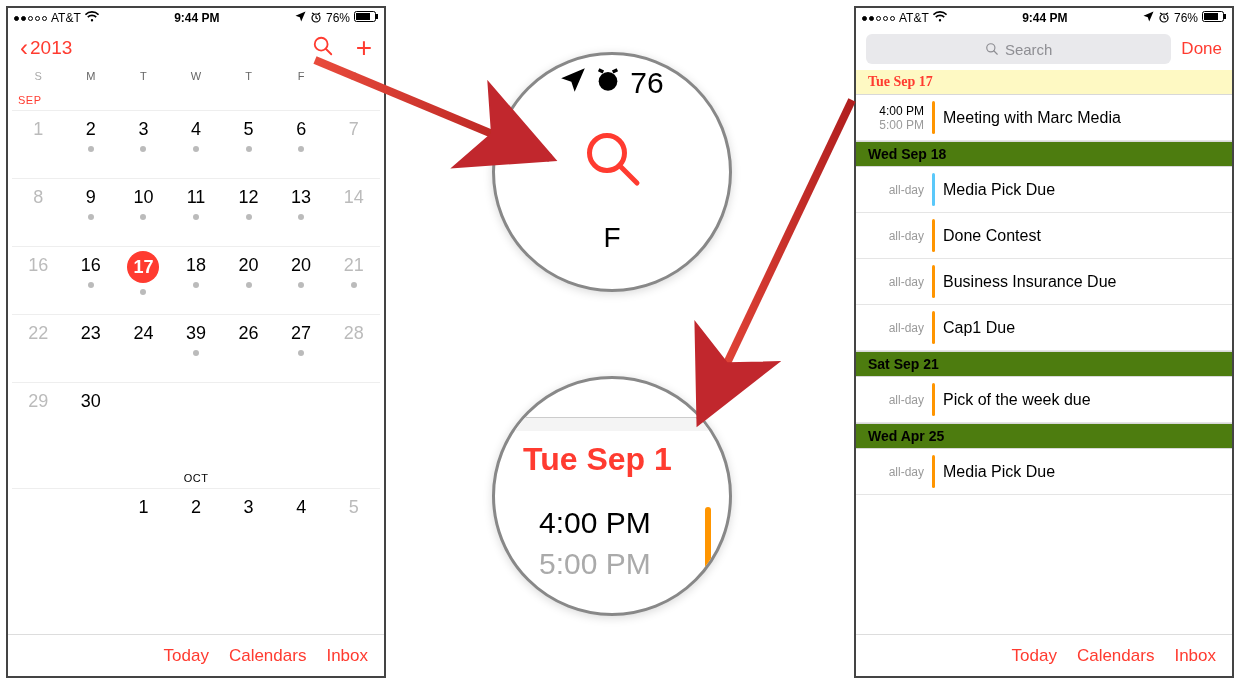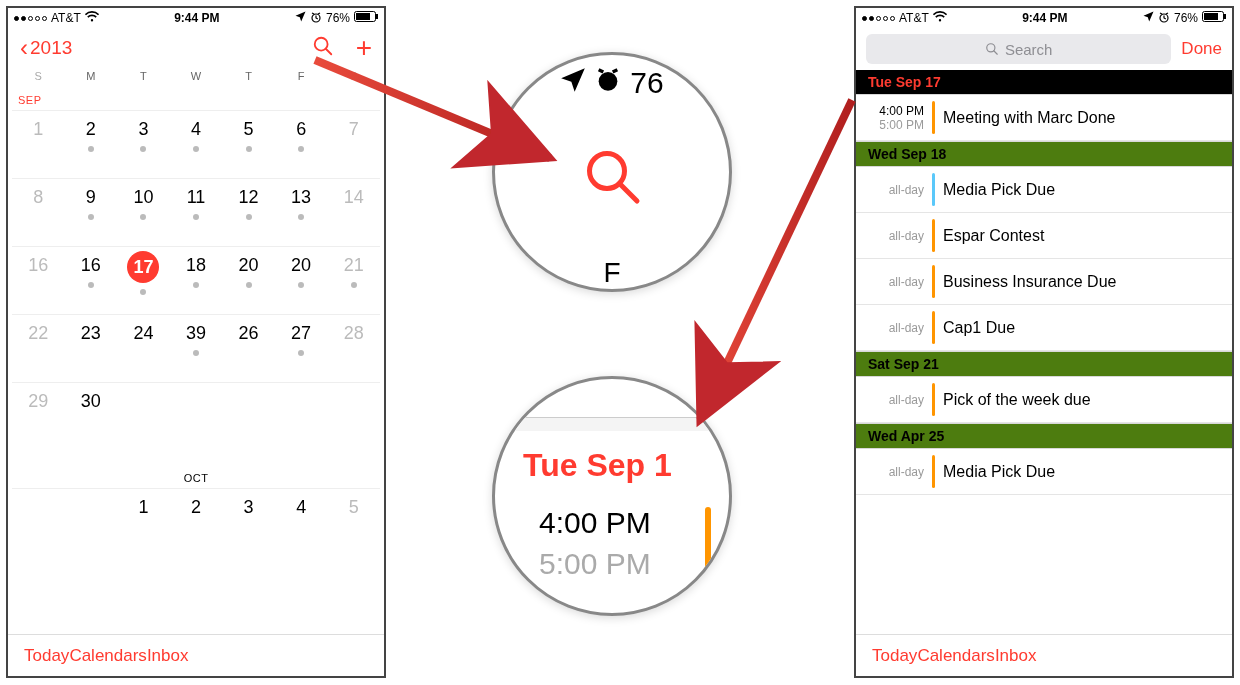--- a/index.html
+++ b/index.html
@@ -98,25 +98,26 @@
     width: 32px; height: 32px; border-radius: 50%; background: #ff3b30;
     color: #fff; display: flex; align-items: center; justify-content: center;
     font-weight: 600; margin-top: -4px;
   }
 
   .toolbar {
     border-top: 1px solid #ddd;
     height: 42px;
     display: flex;
     align-items: center;
-    justify-content: flex-start;
+    justify-content: flex-end;
     padding: 0 16px;
     font-size: 17px;
     color: #ff3b30;
     margin-top: auto;
+    gap: 20px;
   }
 
   
   .search-row {
     display: flex;
     align-items: center;
     gap: 10px;
     padding: 6px 10px;
   }
   .search-field {
@@ -136,21 +137,21 @@
   
   .section-header {
     background: #4d7c0f;
     border-top: 1px solid #d8d8d8;
     border-bottom: 1px solid #d8d8d8;
     padding: 4px 12px;
     font-size: 14px;
     font-weight: 600;
     color: #000;
   }
-  .section-header.highlight { color: #ff3b30; background: #000000; border-top: none; }
+  .section-header.highlight { color: #ff3b30; background: #fef9c3; border-top: none; font-family: Liberation Serif, serif; }
   .event-row {
     display: flex;
     align-items: stretch;
     border-bottom: 1px solid #e5e5e5;
     min-height: 46px;
   }
   .event-time {
     width: 76px;
     display: flex;
     flex-direction: column;
@@ -183,41 +184,41 @@
     border: 3px solid #888;
     background: #fff;
     overflow: hidden;
     box-shadow: 0 2px 10px rgba(0,0,0,0.15);
   }
   .circle-top {
     left: 492px; top: 52px; width: 240px; height: 240px;
   }
   .circle-top-inner {
     position: absolute; inset: 0;
-    display: flex; flex-direction: column; align-items: center; justify-content: space-between;
+    display: flex; flex-direction: column; align-items: center;
   }
   .ct-status { display: flex; align-items: center; gap: 8px; font-size: 30px; margin-top: 10px; }
   .ct-search { margin-top: 28px; }
   .ct-f { font-size: 28px; margin-top: 30px; }
 
   .circle-bottom {
     left: 492px; top: 376px; width: 240px; height: 240px;
   }
   .cb-header {
     position: absolute;
     top: 38px;
     left: 0;
     right: 0;
     background: #f4f4f4;
     border-top: 1px solid #ccc;
     height: 14px;
   }
   .cb-date {
     position: absolute;
-    top: 68px; left: 28px;
+    top: 62px; left: 28px;
     color: #ff3b30;
     font-size: 32px;
     font-weight: 600;
   }
   .cb-times {
     position: absolute;
     top: 124px;
     left: 44px;
     font-size: 30px;
     line-height: 1.35;
@@ -512,36 +513,36 @@
   </div>
 
   <div class="list-scroll" id="event-list">
       <div class="section-header highlight">Tue  Sep 17</div>
       <div class="event-row">
         <div class="event-time">
           <span>4:00 PM</span>
           <span class="end">5:00 PM</span>
         </div>
         <div class="event-bar bar-orange"></div>
-        <div class="event-title">Meeting with Marc Done</div>
+        <div class="event-title">Meeting with Marc Media</div>
       </div>
       <div class="section-header">Wed  Sep 18</div>
       <div class="event-row">
         <div class="event-time">
           <span class="allday">all-day</span>
         </div>
         <div class="event-bar bar-blue"></div>
         <div class="event-title">Media Pick Due</div>
       </div>
       <div class="event-row">
         <div class="event-time">
           <span class="allday">all-day</span>
         </div>
         <div class="event-bar bar-orange"></div>
-        <div class="event-title">Espar Contest</div>
+        <div class="event-title">Done Contest</div>
       </div>
       <div class="event-row">
         <div class="event-time">
           <span class="allday">all-day</span>
         </div>
         <div class="event-bar bar-orange"></div>
         <div class="event-title">Business Insurance Due</div>
       </div>
       <div class="event-row">
         <div class="event-time">

